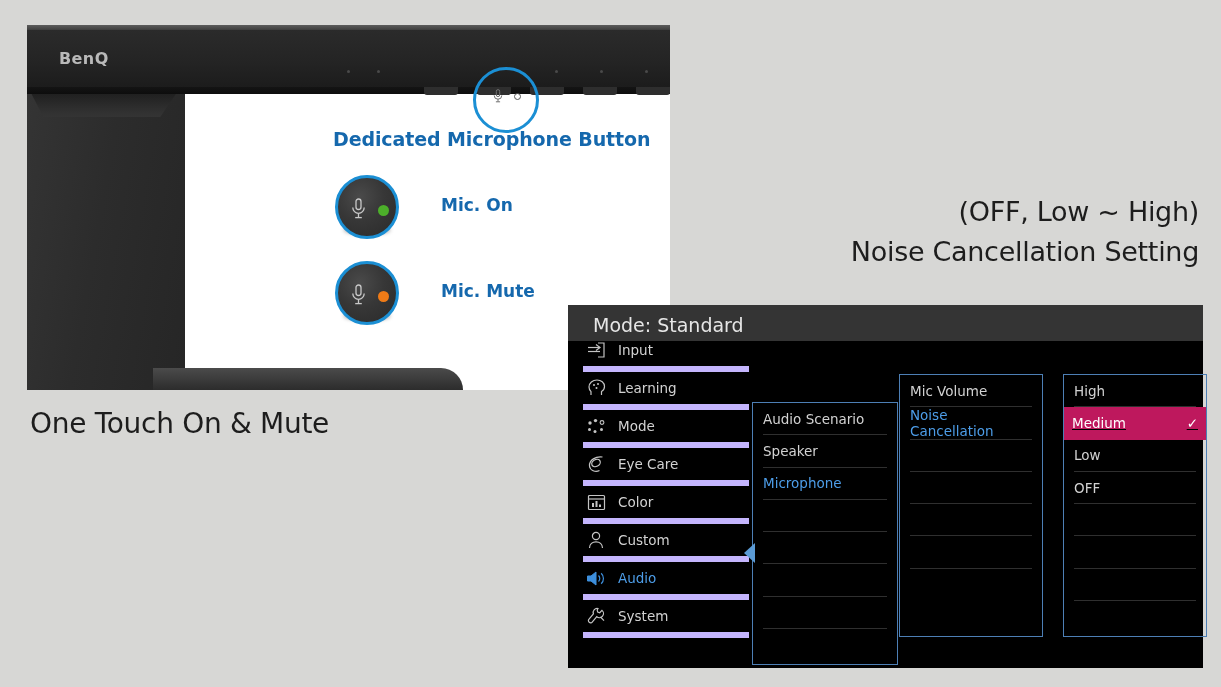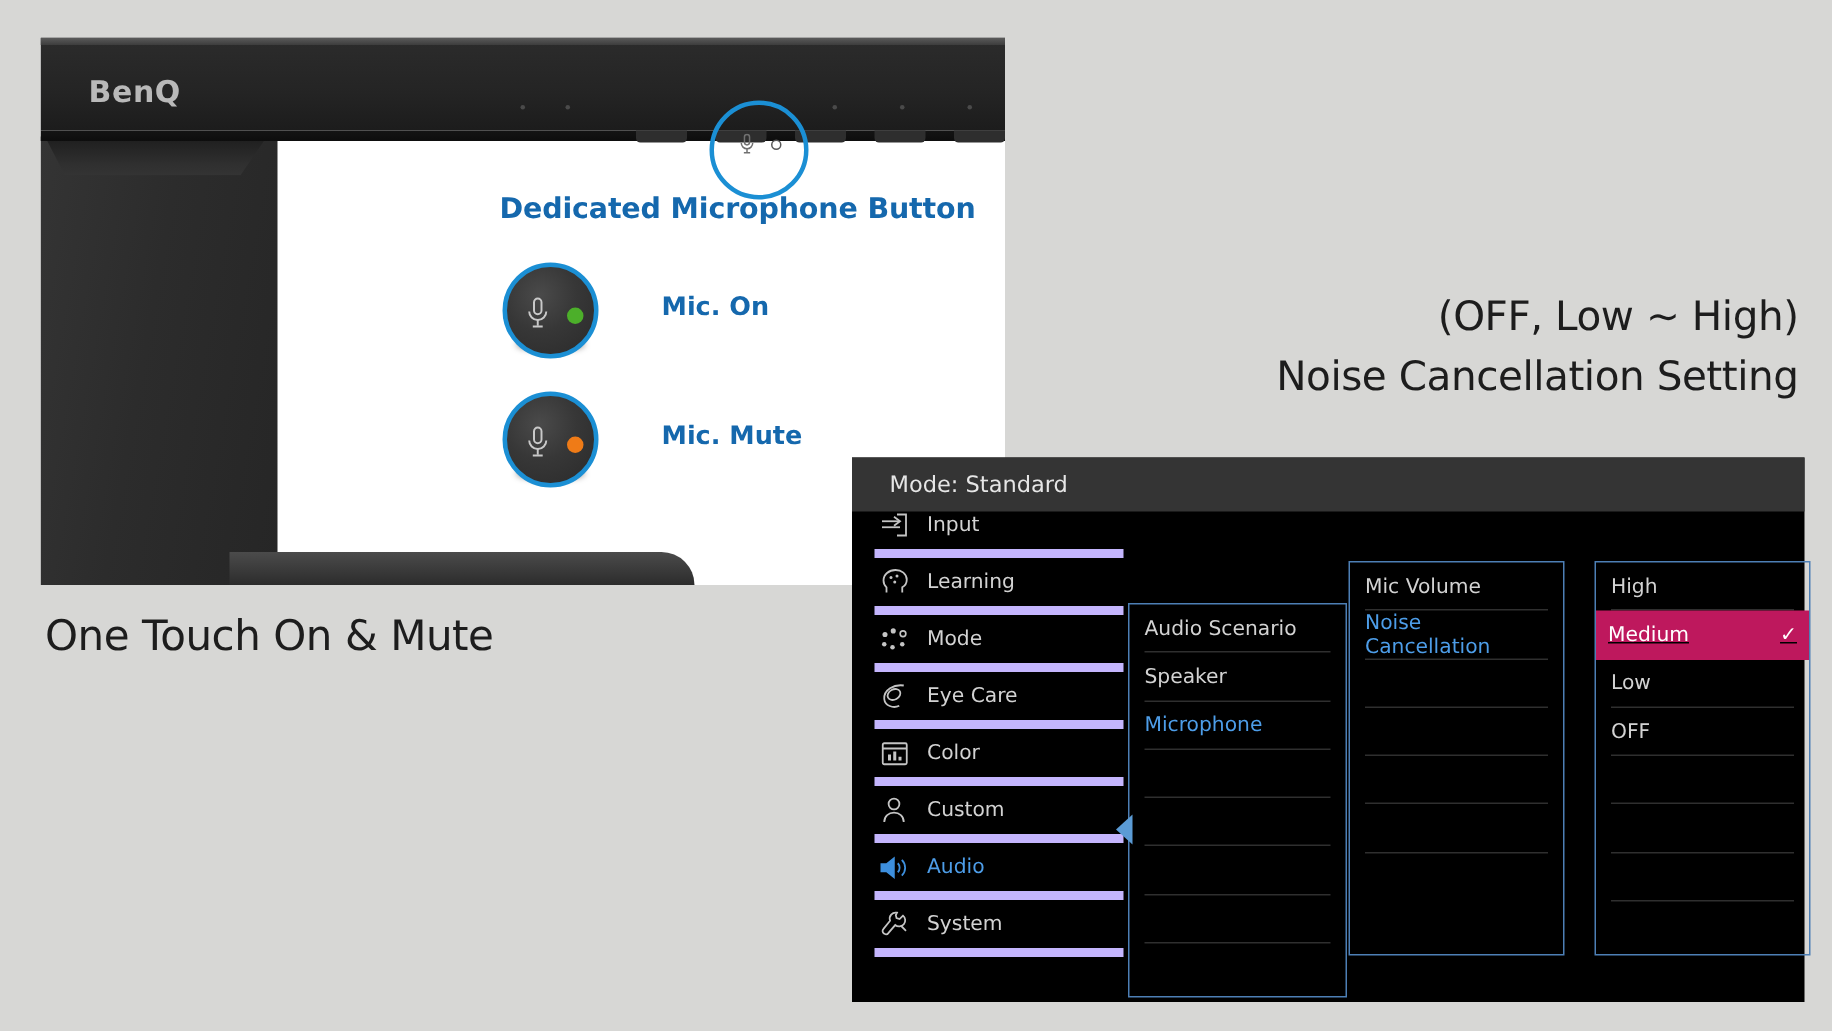--- a/index.html
+++ b/index.html
@@ -33,21 +33,21 @@
     background: linear-gradient(180deg,#5c5c5c 0%,#3d3d3d 100%);
   }
   .bezel-bottomedge {
     position: absolute; left: 0; top: 62px;
     width: 643px; height: 7px;
     background: linear-gradient(180deg,#141414 0%,#0d0d0d 100%);
   }
   .benq-logo {
     position: absolute; left: 32px; top: 24px;
     color: #b9b9b9;
-    font-size: 20px; font-weight: bold;
+    font-size: 16px; font-weight: bold;
     letter-spacing: .4px;
     font-family: "DejaVu Sans", sans-serif;
   }
   
   .keytab {
     position: absolute; top: 62px;
     width: 34px; height: 8px;
     background: #2e2e2e;
     border-radius: 0 0 3px 3px;
   }
@@ -147,21 +147,21 @@
     width: 635px; height: 363px;
     background: #000000;
   }
   .osd-titlebar {
     position: absolute; left: 0; top: 0;
     width: 635px; height: 36px;
     background: #343434;
   }
   .osd-title {
     position: absolute; left: 25px; top: 9px;
-    color: #e6e6e6; font-size: 15px;
+    color: #e6e6e6; font-size: 19px;
     font-family: "DejaVu Sans", sans-serif;
   }
 
   
   .osd-side {
     position: absolute; left: 15px; top: 29px;
     width: 166px;
   }
   .side-item {
     position: relative;

